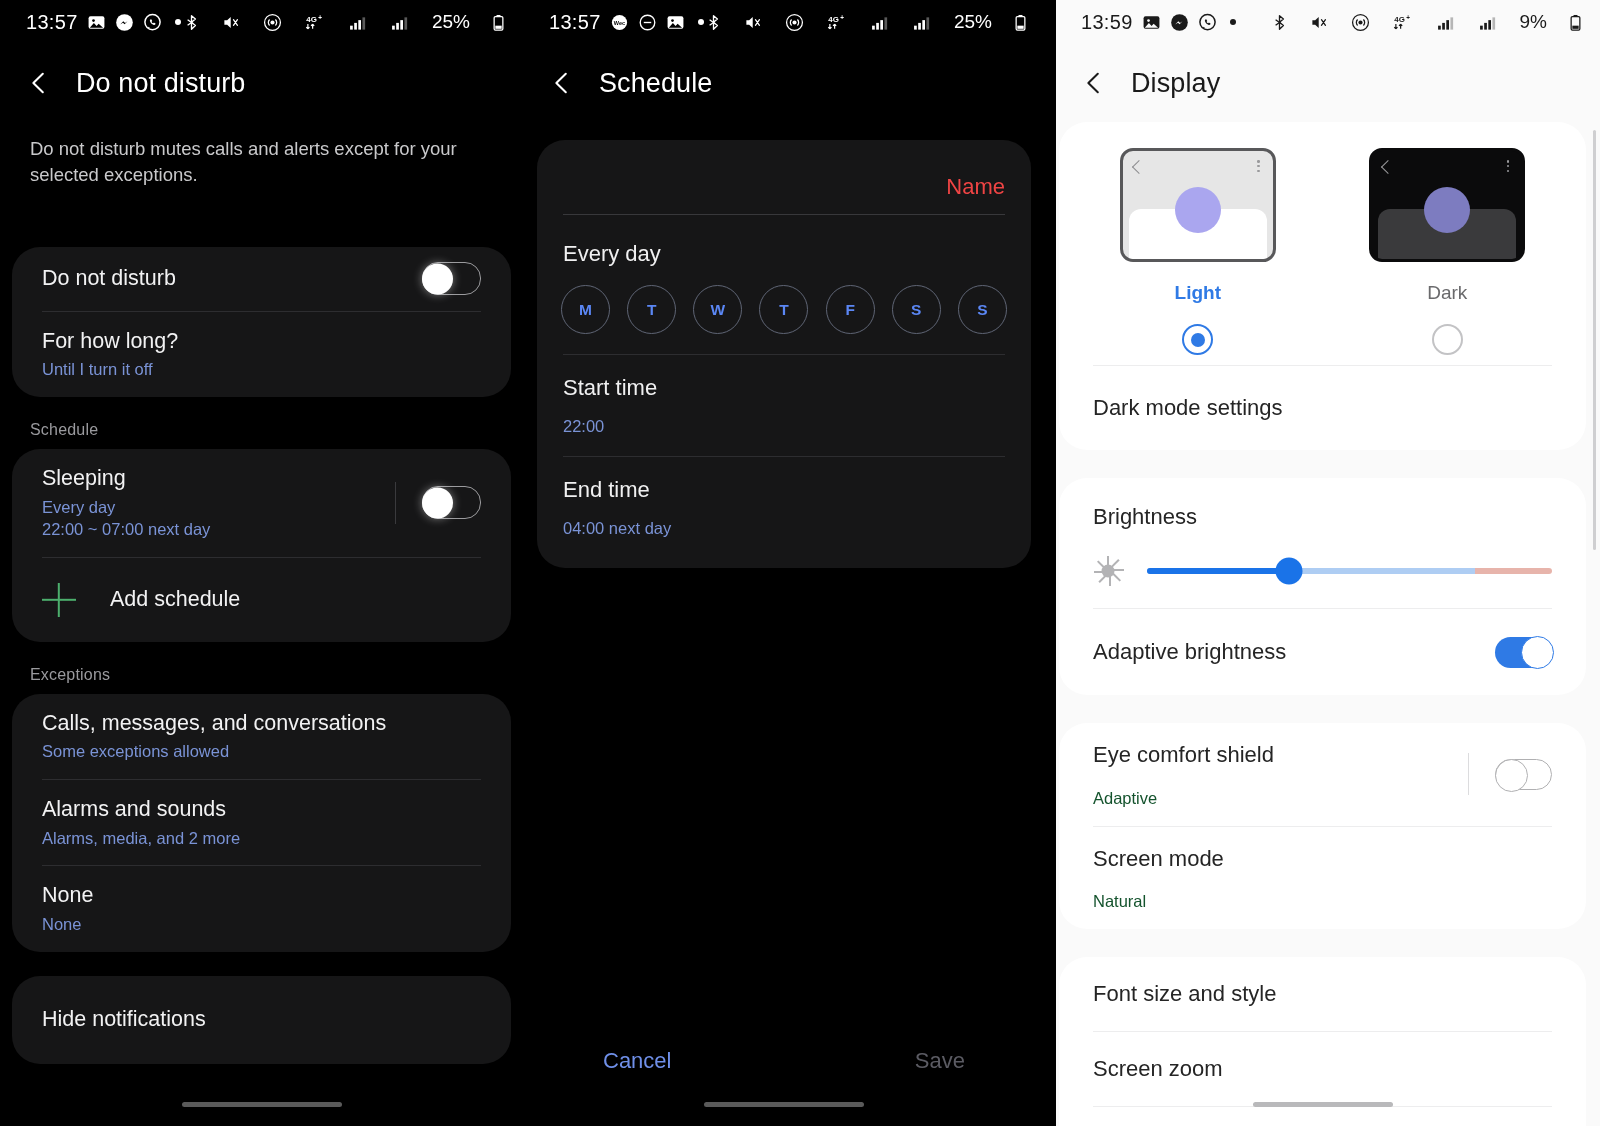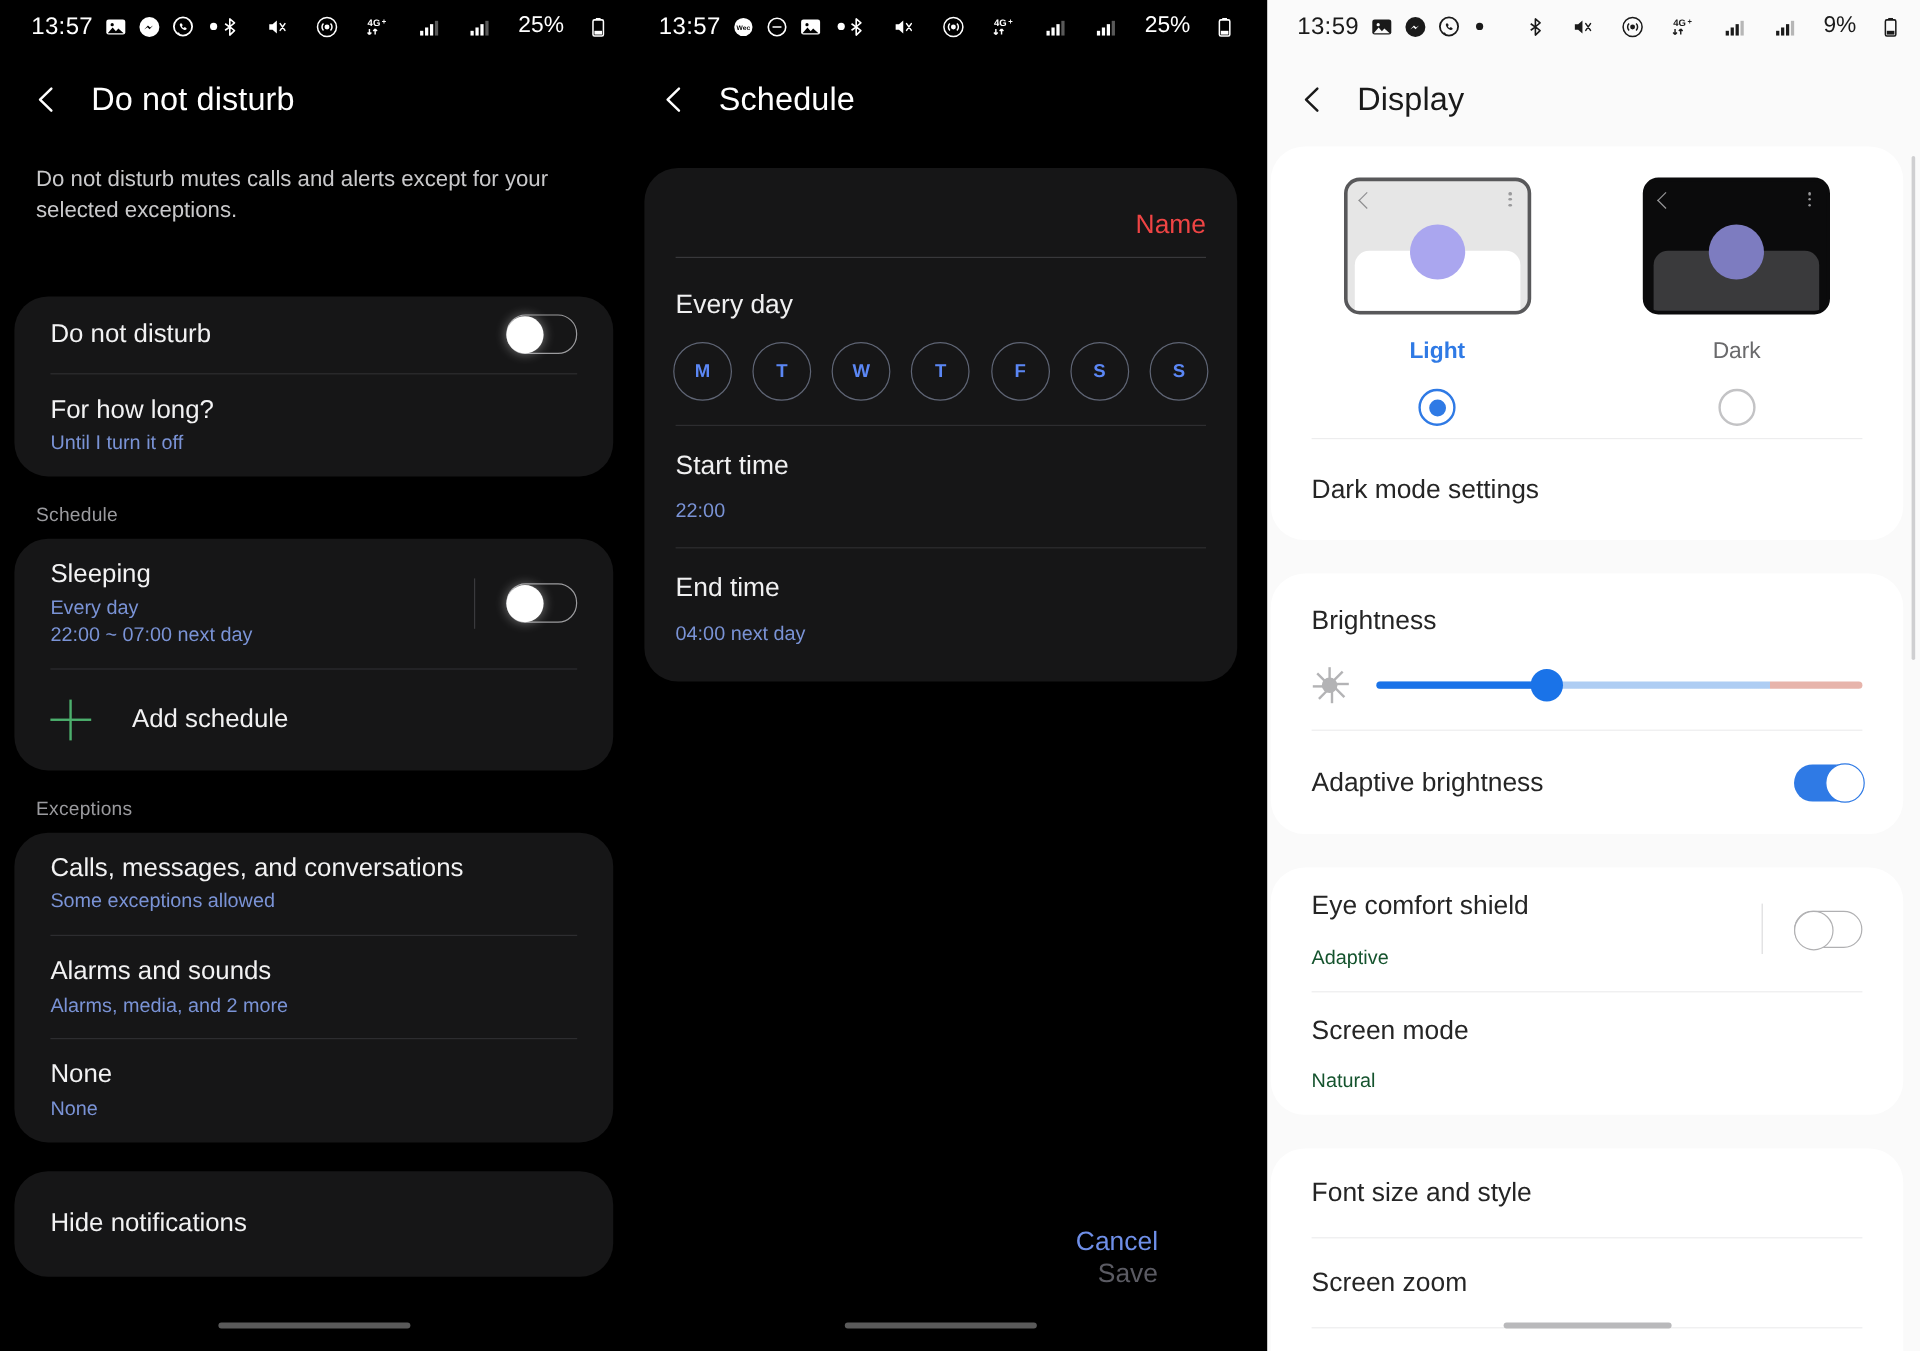--- a/index.html
+++ b/index.html
@@ -64,21 +64,21 @@
   .everyday{font-size:22px;color:#f0f0f1;padding:26px 26px 0 26px;}
   .days{display:flex;justify-content:space-between;padding:18px 24px 20px 24px;}
   .day{width:47px;height:47px;border-radius:50%;border:1.4px solid #5f6575;
        display:flex;align-items:center;justify-content:center;
        font-size:15.5px;font-weight:700;color:#5b87f5;cursor:pointer;}
   .sched-div{height:1px;background:#2d2d30;margin:0 26px;}
   .timerow{padding:20px 26px 20px 26px;}
   .timerow .tt{font-size:22px;color:#f0f0f1;}
   .timerow .ts{font-size:16.5px;color:#7a93d6;margin-top:16px;}
   .sched-actions{position:absolute;left:0;right:0;bottom:52px;display:flex;
-     align-items:flex-end;padding:0 80px;flex-direction:column;}
+     align-items:center;padding:0 80px;}
   .btn-cancel{font-size:22px;color:#6f8fe8;cursor:pointer;}
   .btn-save{font-size:22px;color:#5b5b63;margin-left:auto;cursor:pointer;}
 
   
   .navbar{position:absolute;left:0;right:0;bottom:0;height:44px;display:flex;
      align-items:center;justify-content:center;}
   .handle{width:160px;height:5px;border-radius:3px;background:#5a5a5a;}
   .handle.lt{background:#b9b9bb;width:140px;}
 
   

